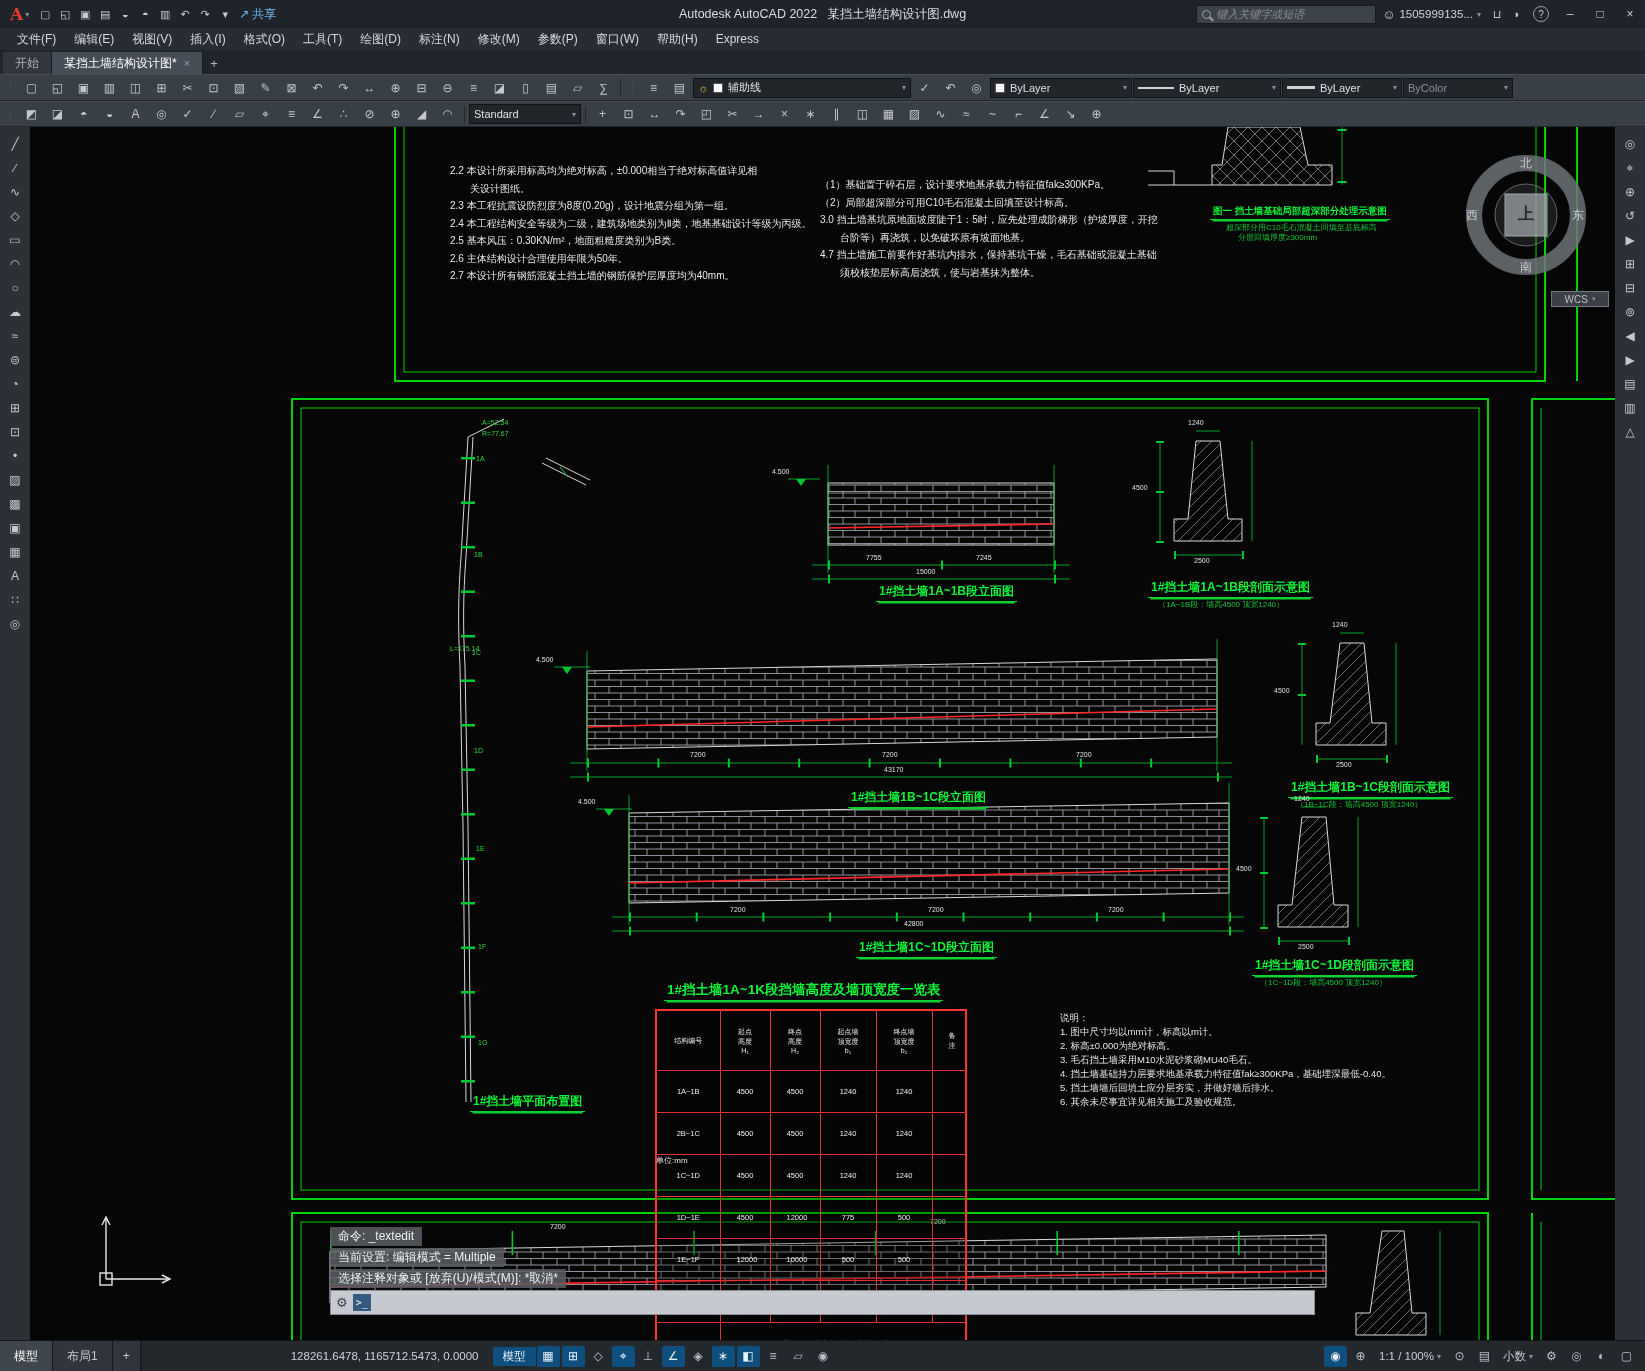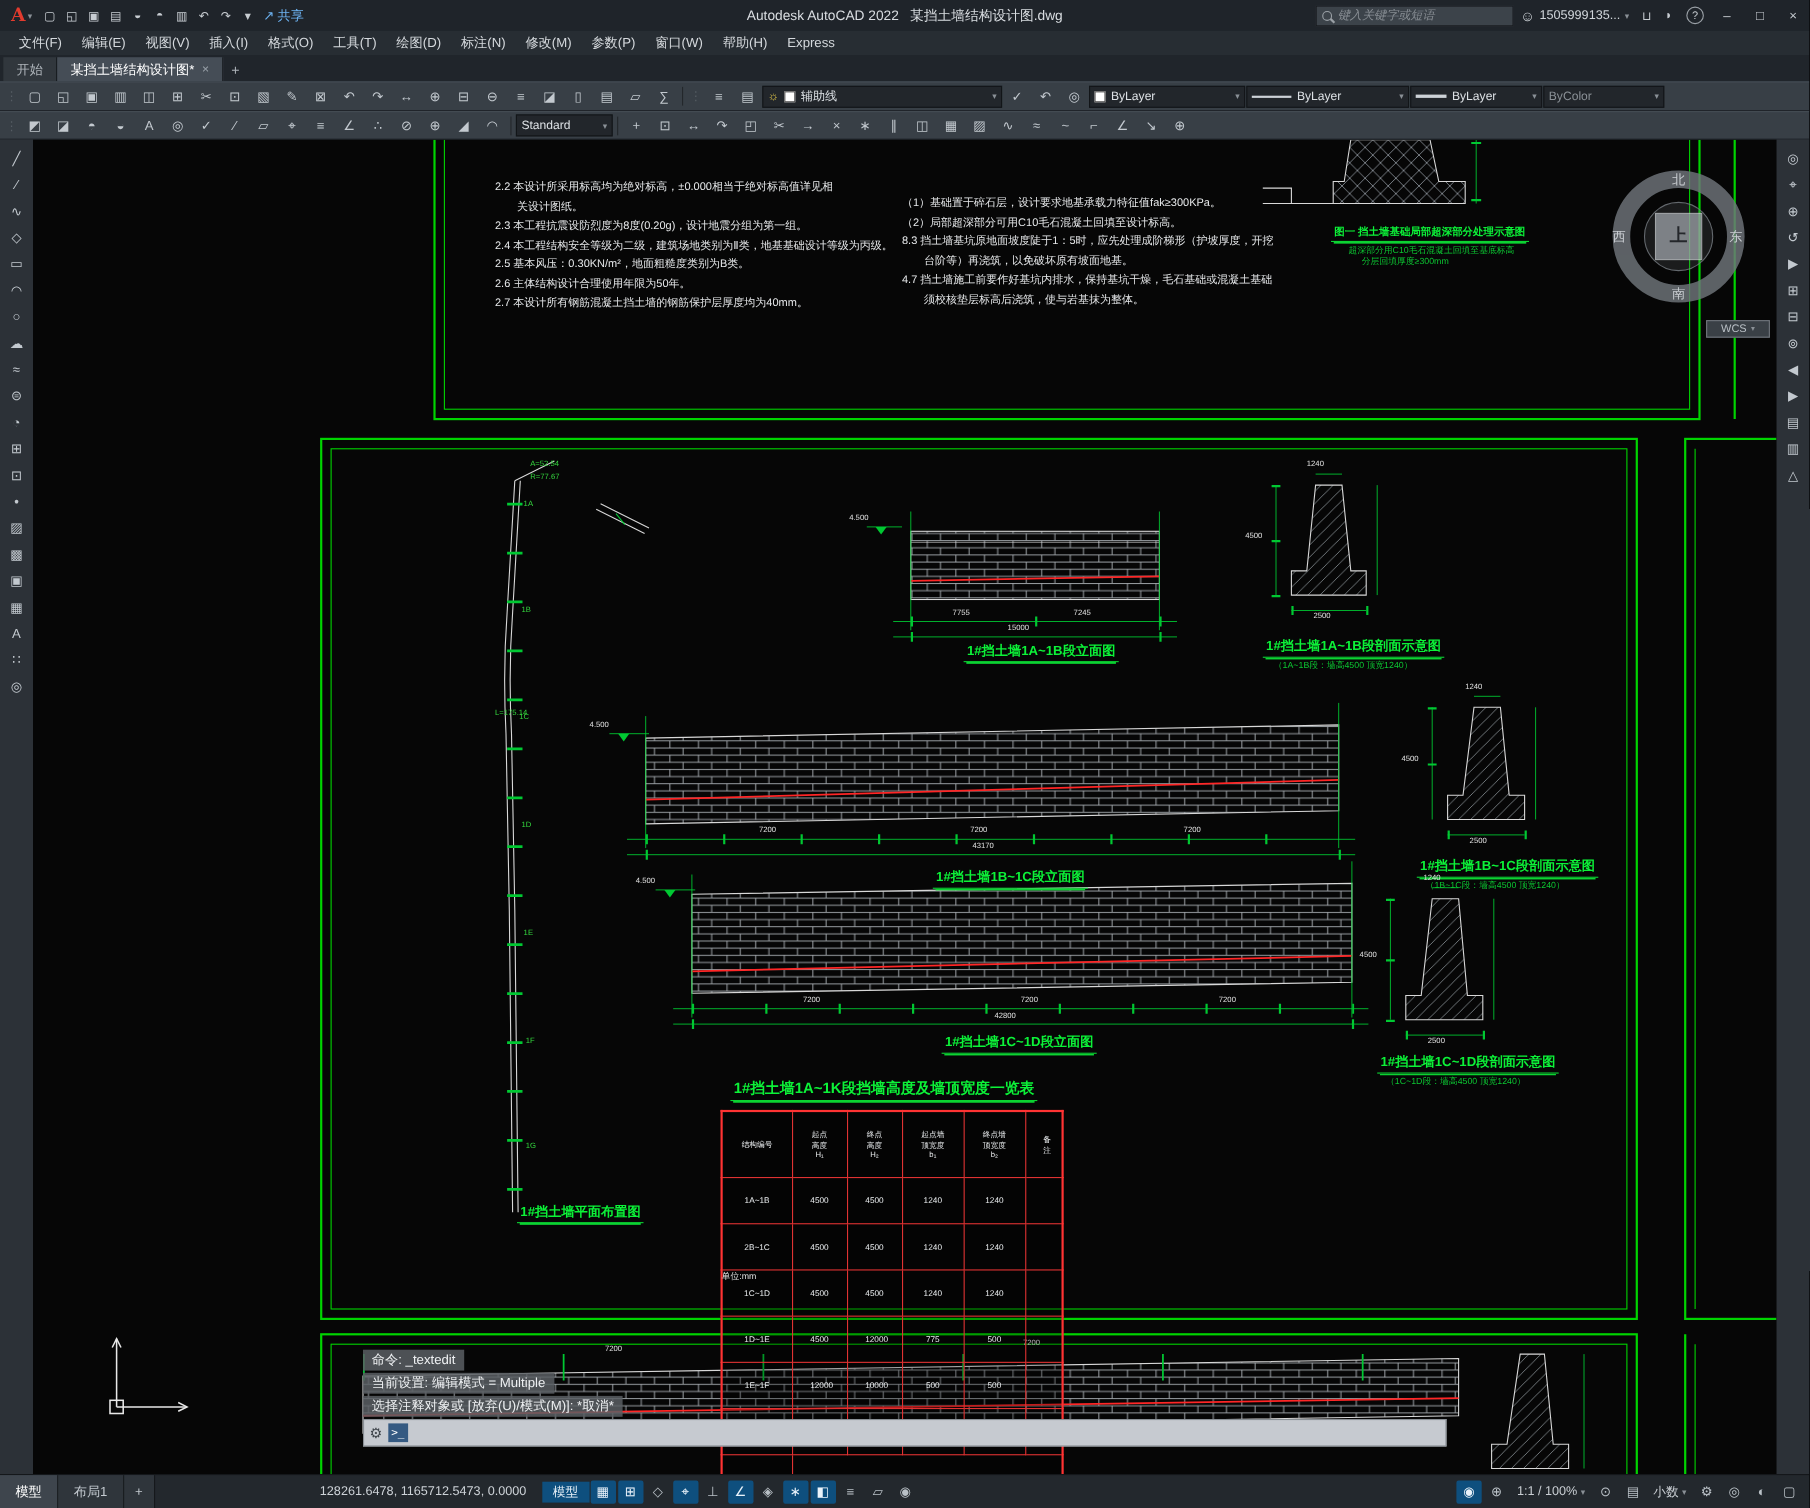--- a/index.html
+++ b/index.html
@@ -39,21 +39,21 @@
   .ticon>span{pointer-events:none}
   .tsep{width:1px;height:17px;background:#23272b;margin:0 3px}
   .grip{color:#565d64;font-size:11px;margin:0 2px}
   .combo{height:20px;background:#22262b;border:1px solid #121518;display:flex;align-items:center;font-size:11px;color:#dde1e5;padding:0 4px;gap:5px;white-space:nowrap}
   .combo .arrow{color:#8a9096;font-size:8px;margin-left:auto}
   .combo.layer{width:218px}
   .combo.color{width:142px}
   .combo.ltype{width:148px}
   .combo.lweight{width:120px}
   .combo.pstyle{width:110px;color:#8a9096}
-  .combo.style{width:88px}
+  .combo.style{width:112px}
   .swatch{width:10px;height:10px;background:#fff;border:1px solid #555;flex:0 0 auto}
   .lsun{color:#e3c84a;font-size:11px}
   .lt-preview{width:36px;border-top:2px solid #cdd2d7}
   .lw-preview{width:28px;height:3px;background:#cdd2d7}
   
   .main{flex:1;display:flex;min-height:0}
   .sidetb{width:30px;background:#2c3137;display:flex;flex-direction:column;align-items:center;padding-top:6px;gap:3px;flex:0 0 auto}
   .ticon.side{width:24px;height:21px;font-size:12px}
   .canvas{position:relative;width:1585px;height:1213px;background:#060606;overflow:hidden;flex:0 0 auto}
   svg.draw{position:absolute;left:0;top:0}
@@ -554,21 +554,21 @@
           <line x1="76" y1="1152" x2="140" y2="1152"></line>
           <path d="M72,1098 L76,1090 L80,1098 M132,1148 L140,1152 L132,1156"></path>
           <rect x="70" y="1146" width="12" height="12"></rect>
         </g>
       </svg>
 
       <div class="note" style="left:420px;top:0px">
         <div class="rep"><div class="sline">2.2 本设计所采用标高均为绝对标高，±0.000相当于绝对标高值详见相</div><div class="sline">　　关设计图纸。</div><div class="sline">2.3 本工程抗震设防烈度为8度(0.20g)，设计地震分组为第一组。</div><div class="sline">2.4 本工程结构安全等级为二级，建筑场地类别为Ⅱ类，地基基础设计等级为丙级。</div><div class="sline">2.5 基本风压：0.30KN/m²，地面粗糙度类别为B类。</div><div class="sline">2.6 主体结构设计合理使用年限为50年。</div><div class="sline">2.7 本设计所有钢筋混凝土挡土墙的钢筋保护层厚度均为40mm。</div></div>
       </div>
       <div class="note" style="left:790px;top:14px">
-        <div class="rep"><div class="sline">（1）基础置于碎石层，设计要求地基承载力特征值fak≥300KPa。</div><div class="sline">（2）局部超深部分可用C10毛石混凝土回填至设计标高。</div><div class="sline">8.3 挡土墙基坑原地面坡度陡于1：5时，应先处理成阶梯形（护坡厚度，开挖</div><div class="sline">　　台阶等）再浇筑，以免破坏原有坡面地基。</div><div class="sline">4.7 挡土墙施工前要作好基坑内排水，保持基坑干燥，毛石基础或混凝土基础</div><div class="sline">　　须校核垫层标高后浇筑，使与岩基抹为整体。</div></div>
+        <div class="rep"><div class="sline">（1）基础置于碎石层，设计要求地基承载力特征值fak≥300KPa。</div><div class="sline">（2）局部超深部分可用C10毛石混凝土回填至设计标高。</div><div class="sline">3.0 挡土墙基坑原地面坡度陡于1：5时，应先处理成阶梯形（护坡厚度，开挖</div><div class="sline">　　台阶等）再浇筑，以免破坏原有坡面地基。</div><div class="sline">4.7 挡土墙施工前要作好基坑内排水，保持基坑干燥，毛石基础或混凝土基础</div><div class="sline">　　须校核垫层标高后浇筑，使与岩基抹为整体。</div></div>
       </div>
 
       <span class="gtitle small" style="left:1180px;top:78px">图一 挡土墙基础局部超深部分处理示意图</span>
       <span class="gsub" style="left:1196px;top:95px">超深部分用C10毛石混凝土回填至基底标高</span>
       <span class="gsub" style="left:1208px;top:105px">分层回填厚度≥300mm</span>
 
       <span class="vc" style="left:1490px;top:28px">北</span>
       <span class="vc" style="left:1436px;top:80px">西</span>
       <span class="vc" style="left:1542px;top:80px">东</span>
       <span class="vc" style="left:1490px;top:132px">南</span>
@@ -707,20 +707,23 @@
           <tbody>
             <tr>
               <td>1G~1K</td>
               <td colspan="5">其余各段挡墙参数详见相关设计图纸</td>
             </tr>
           </tbody>
         </table>
       </div>
       <span class="dim" style="left:626px;top:1028px;font-size:8px">单位:mm</span>
 
+      <div class="shuoming" style="left:1030px;top:884px">
+        <div class="rep"><div class="sline">说明：</div><div class="sline">1. 图中尺寸均以mm计，标高以m计。</div><div class="sline">2. 标高±0.000为绝对标高。</div><div class="sline">3. 毛石挡土墙采用M10水泥砂浆砌MU40毛石。</div><div class="sline">4. 挡土墙基础持力层要求地基承载力特征值fak≥300KPa，基础埋深最低-0.40。</div><div class="sline">5. 挡土墙墙后回填土应分层夯实，并做好墙后排水。</div><div class="sline">6. 其余未尽事宜详见相关施工及验收规范。</div></div>
+      </div>
 
       <div class="cmdwrap">
         <div>
           <div class="cmdline">命令: _textedit</div>
             <div class="cmdline">当前设置: 编辑模式 = Multiple</div>
             <div class="cmdline">选择注释对象或 [放弃(U)/模式(M)]: *取消*</div>
         </div>
         <div class="cmdbar">
           <span class="wrench">⚙</span>
           <span class="cmdbadge">&gt;_</span>

